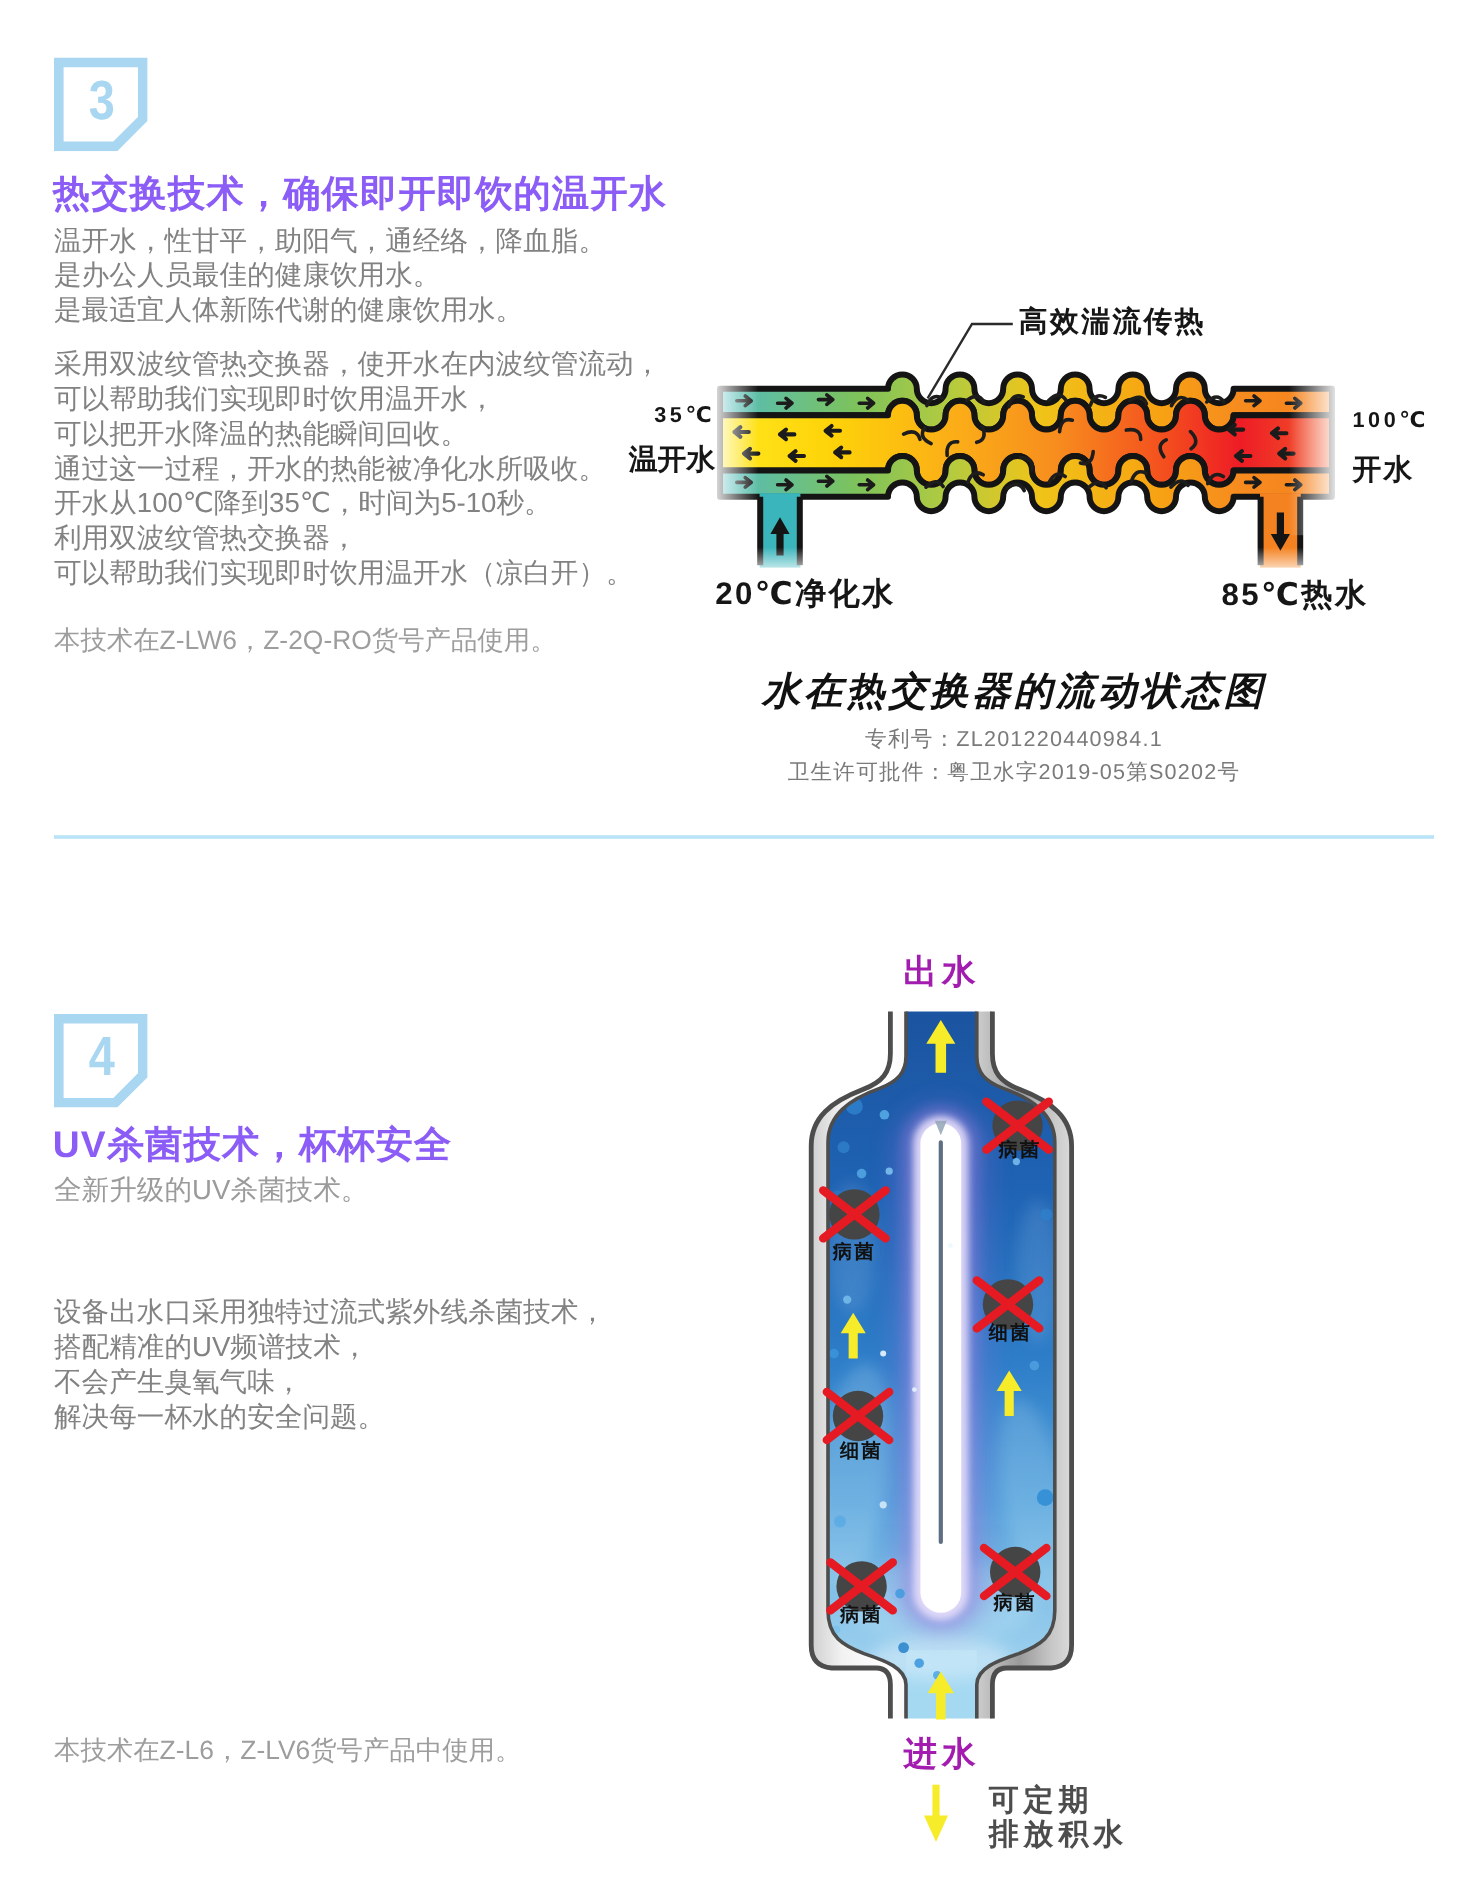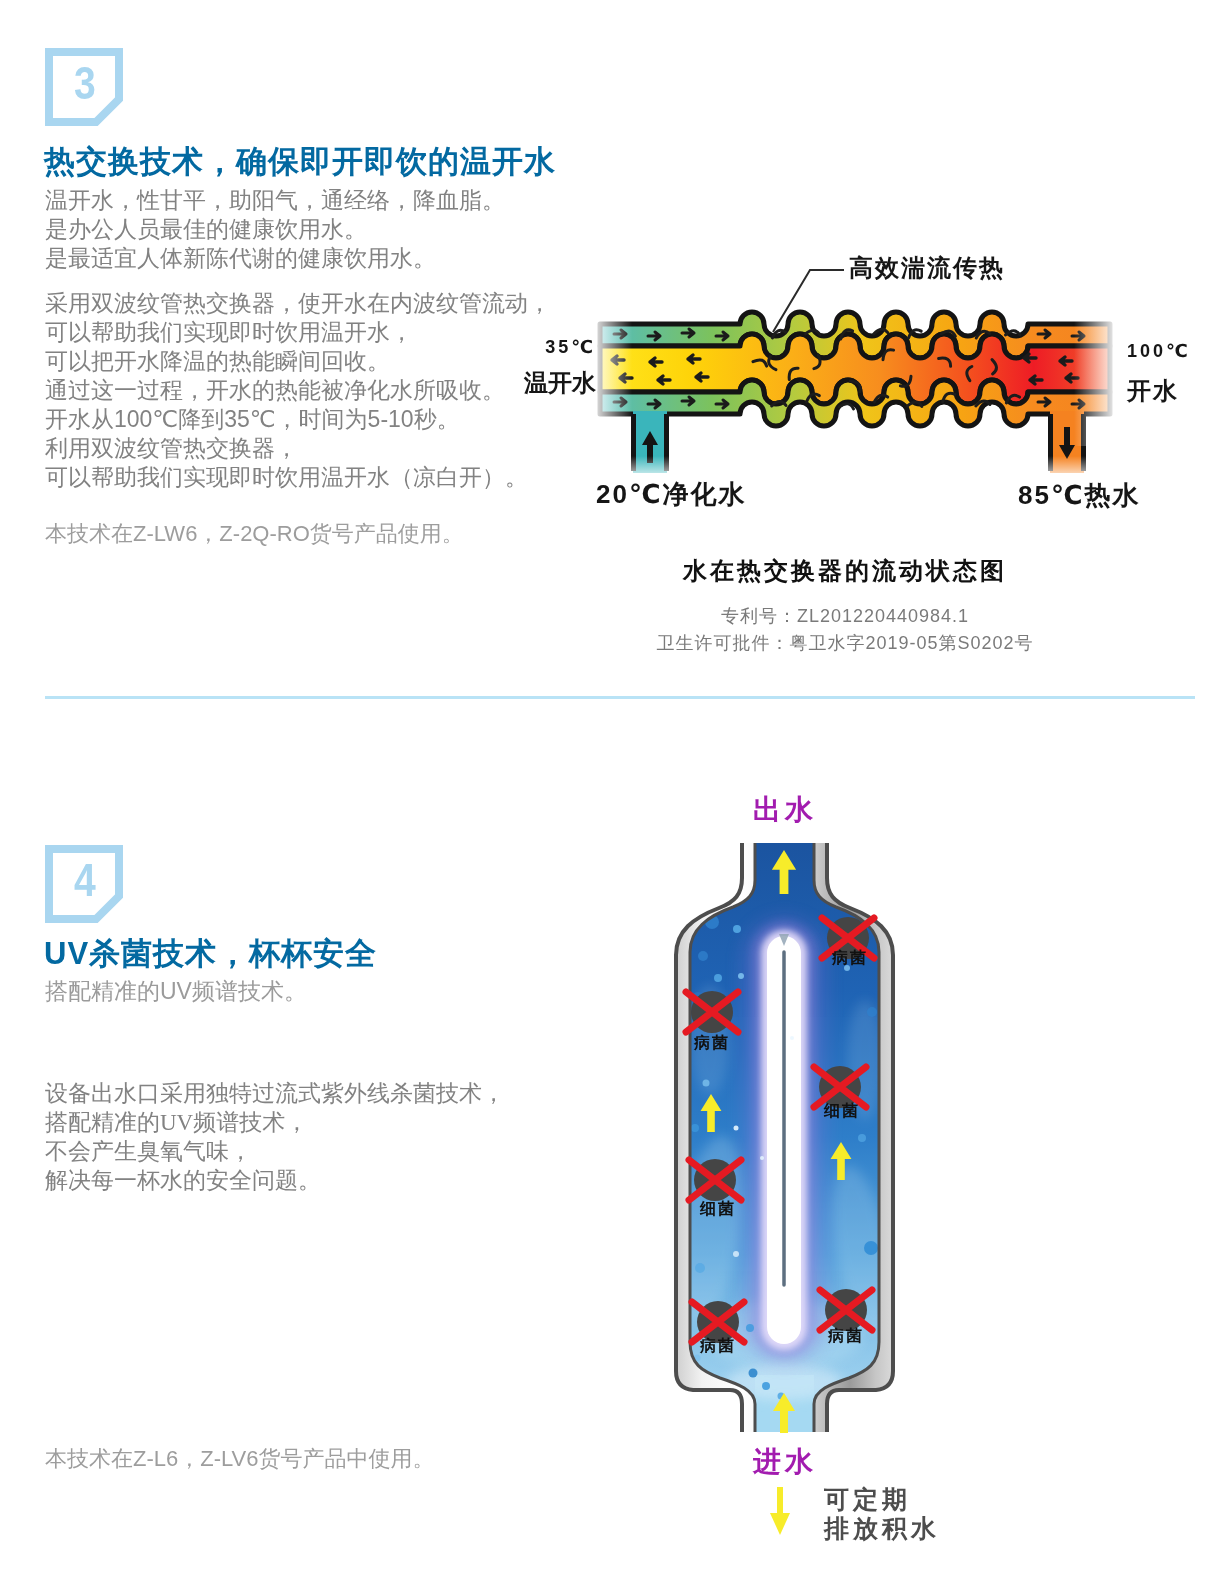--- a/index.html
+++ b/index.html
@@ -2,29 +2,29 @@
 <html><head>
 <meta charset="utf-8">
 <style>
   html,body{margin:0;padding:0;background:#ffffff;}
   body{font-family:"Liberation Sans","DejaVu Sans",sans-serif;}
   #page{position:relative;width:1226px;height:1579px;background:#fff;overflow:hidden;}
   .abs{position:absolute;}
   .badge{width:78px;height:78px;}
   .badge .num{position:absolute;left:0;top:8px;width:78px;text-align:center;
     font-size:46px;font-weight:bold;color:#a9d6f0;transform:scaleX(.85);letter-spacing:-2px;}
-  .sec-title{font-size:31px;font-weight:600;color:#0369a1;letter-spacing:1px;white-space:nowrap;}
+  .sec-title{font-size:31px;font-weight:600;color:#8b5cf6;letter-spacing:1px;white-space:nowrap;}
   .gray-line{font-size:23px;color:#828282;line-height:29px;white-space:nowrap;}
   .note{font-size:22px;color:#9d9d9d;white-space:nowrap;}
   .subtitle{font-size:23px;color:#9b9b9b;white-space:nowrap;}
   .hand{font-weight:800;color:#161616;white-space:nowrap;}
   .temp-big{font-size:18px;}
   .temp-med{font-size:24px;text-align:center;}
   .temp-io{font-size:26px;letter-spacing:2px;}
-  .caption{font-size:24px;font-weight:900;color:#111;letter-spacing:3px;text-align:center;}
+  .caption{font-size:32px;font-weight:900;color:#111;letter-spacing:3px;text-align:center;font-style:italic;}
   .patent{font-size:18px;color:#7a7a7a;text-align:center;letter-spacing:1px;}
   .divider{height:3px;background:#b9e3f6;}
   .io-label{font-size:28px;font-weight:800;color:#a21caf;text-align:center;letter-spacing:4px;}
   .germ-label{font-size:16px;font-weight:800;color:#111;text-align:center;letter-spacing:2px;white-space:nowrap;}
   .drain-text{font-size:25px;font-weight:700;color:#4d4d4d;letter-spacing:4px;white-space:nowrap;margin-left:12px;}
 </style>
 </head>
 <body>
 
 <div id="page">
@@ -197,23 +197,23 @@
   <div class="abs divider" style="left:45px;top:696px;width:1150px;"></div>
 
   <div class="abs badge" style="left:45px;top:845px;">
     <svg width="78" height="78" viewBox="0 0 78 78">
       <path d="M4 4 H74 V51 L51 74 H4 Z" fill="none" stroke="#a9d6f0" stroke-width="8"></path>
     </svg>
     <div class="num">4</div>
   </div>
 
   <div class="abs sec-title" style="left:44px;top:933px;">UV杀菌技术，杯杯安全</div>
-  <div class="abs subtitle" style="left:45px;top:976px;">搭配精准的UV频谱技术。</div>
-
-  <div class="abs" style="left:45px;top:1079px;font-family:Liberation Serif, serif;">
+  <div class="abs subtitle" style="left:45px;top:976px;">全新升级的UV杀菌技术。</div>
+
+  <div class="abs" style="left:45px;top:1079px;">
     <div class="gray-line">设备出水口采用独特过流式紫外线杀菌技术，</div>
     <div class="gray-line">搭配精准的UV频谱技术，</div>
     <div class="gray-line">不会产生臭氧气味，</div>
     <div class="gray-line">解决每一杯水的安全问题。</div>
   </div>
 
   <div class="abs note" style="left:45px;top:1444px;">本技术在Z-L6，Z-LV6货号产品中使用。</div>
 
   <div class="abs io-label" style="left:640px;top:791px;width:290px;">出水</div>
 

